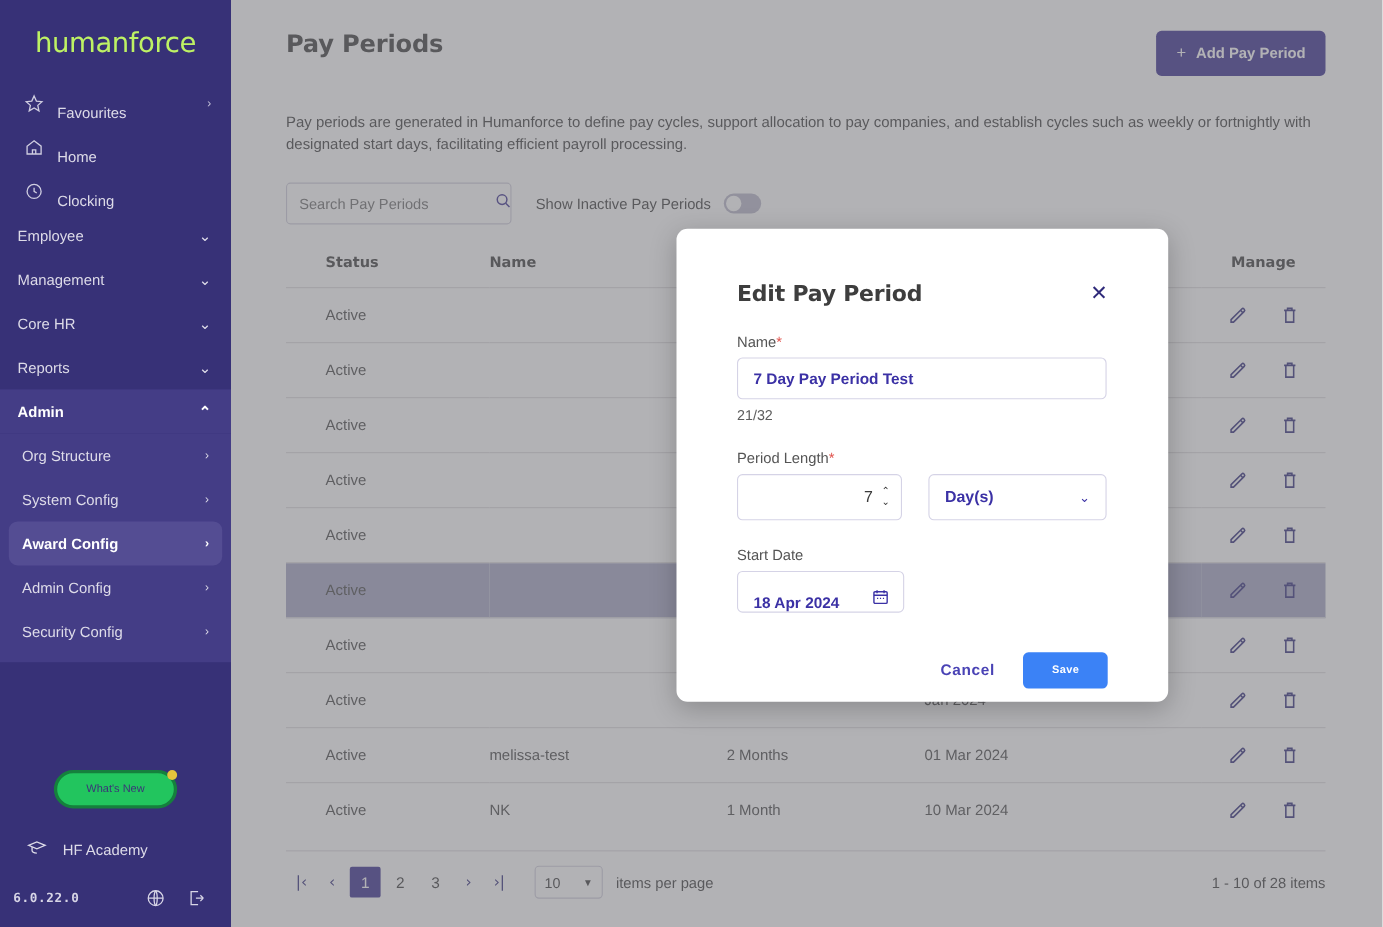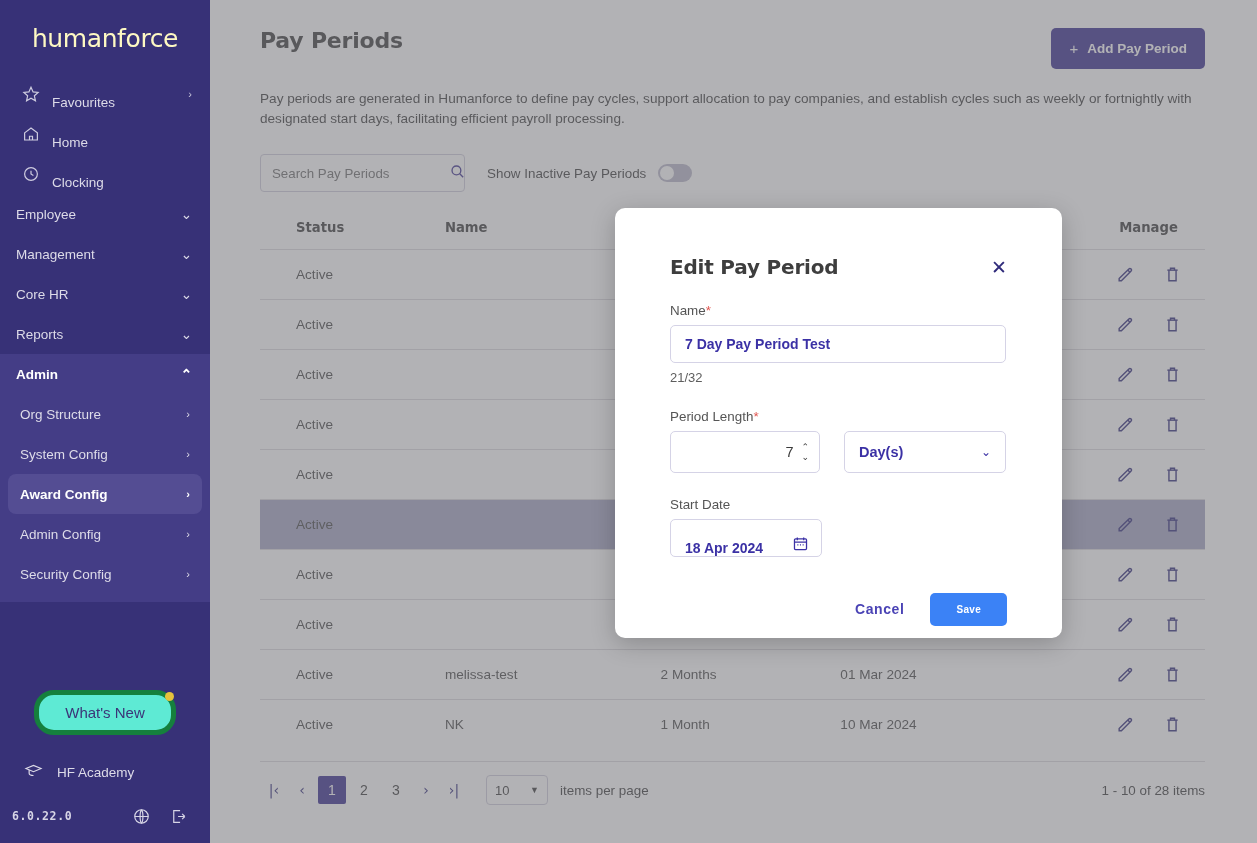--- a/index.html
+++ b/index.html
@@ -18,21 +18,21 @@
     position: relative;
     flex: 0 0 210px;
     color: #d8d6e4;
     z-index: 5;
   }
   .logo {
     height: 70px; display: flex; align-items: center; justify-content: center;
     padding-top: 6px;
   }
   .logo-text {
-    font-size: 25px; color: #fef9c3; letter-spacing: -0.4px;
+    font-size: 25px; color: #bef264; letter-spacing: -0.4px;
     font-family: "DejaVu Sans", sans-serif; font-weight: 400;
   }
   .nav-top { padding-top: 4px; }
   .nav-item {
     height: 40px; display: flex; align-items: center;
     padding: 0 18px 0 22px; font-size: 13.5px; color: #dddbe8;
     position: relative; cursor: pointer;
   }
   .nav-item .ico { width: 30px; display: flex; align-items: center; color: #cfcde0; }
   .nav-item .lbl { flex: 1; margin-top: 16px; }
@@ -49,22 +49,22 @@
     margin: 0 8px; padding: 0 12px 0 12px;
     font-size: 13.5px; color: #dedce9; border-radius: 8px; cursor: pointer;
   }
   .sub-item .lbl { flex: 1; }
   .sub-item .chev { font-size: 11px; }
   .sub-item.selected { background: #544d93; color: #fff; font-weight: bold; }
 
   .sidebar-bottom { position: absolute; bottom: 0; left: 0; right: 0; padding-bottom: 14px; }
   .whats-new-wrap { display: flex; justify-content: center; position: relative; margin-bottom: 22px; }
   .whats-new {
-    background: #5eead4; color: #3b3578; font-size: 15px;
-    border: 5px solid #15803d; border-radius: 20px;
+    background: #22c55e; color: #3b3578; font-size: 10px;
+    border: 3px solid #15803d; border-radius: 20px;
     padding: 9px 26px; position: relative; cursor: pointer;
   }
   .whats-new .dot {
     position: absolute; top: -3px; right: -3px; width: 9px; height: 9px;
     border-radius: 50%; background: #e5c33c;
   }
   .hf-academy {
     display: flex; align-items: center; gap: 14px; padding: 0 22px 0 24px;
     font-size: 13.5px; color: #dddbe8; height: 30px; margin-bottom: 16px; cursor: pointer;
   }
@@ -83,21 +83,21 @@
   .topbar { display: flex; align-items: flex-start; padding-top: 28px; }
   .page-title { font-size: 22px; color: #3a3a3a; font-weight: bold;
                 font-family: "DejaVu Sans", sans-serif; letter-spacing: -0.2px; flex: 1; }
   .add-btn {
     background: #372b8e; color: #fff; font-size: 13.5px; font-weight: bold;
     border: none; border-radius: 5px; padding: 12px 18px;
     display: flex; align-items: center; gap: 9px; cursor: pointer;
   }
   .add-btn .plus { font-size: 15px; font-weight: normal; }
   .desc {
-    margin-top: 20px; font-size: 13.6px; line-height: 20px; color: #3b3b3b;
+    margin-top: 32px; font-size: 13.6px; line-height: 20px; color: #3b3b3b;
     max-width: 950px;
   }
   .controls { margin-top: 25px; display: flex; align-items: center; gap: 22px; }
   .search-box {
     width: 205px; height: 38px; border: 1px solid #cfcddb; border-radius: 4px;
     display: flex; align-items: center; padding: 0 11px; background: transparent;
   }
   .search-box input {
     flex: 1; border: none; outline: none; background: transparent;
     font-size: 13.3px; color: #575757; font-family: "Liberation Sans", sans-serif;

